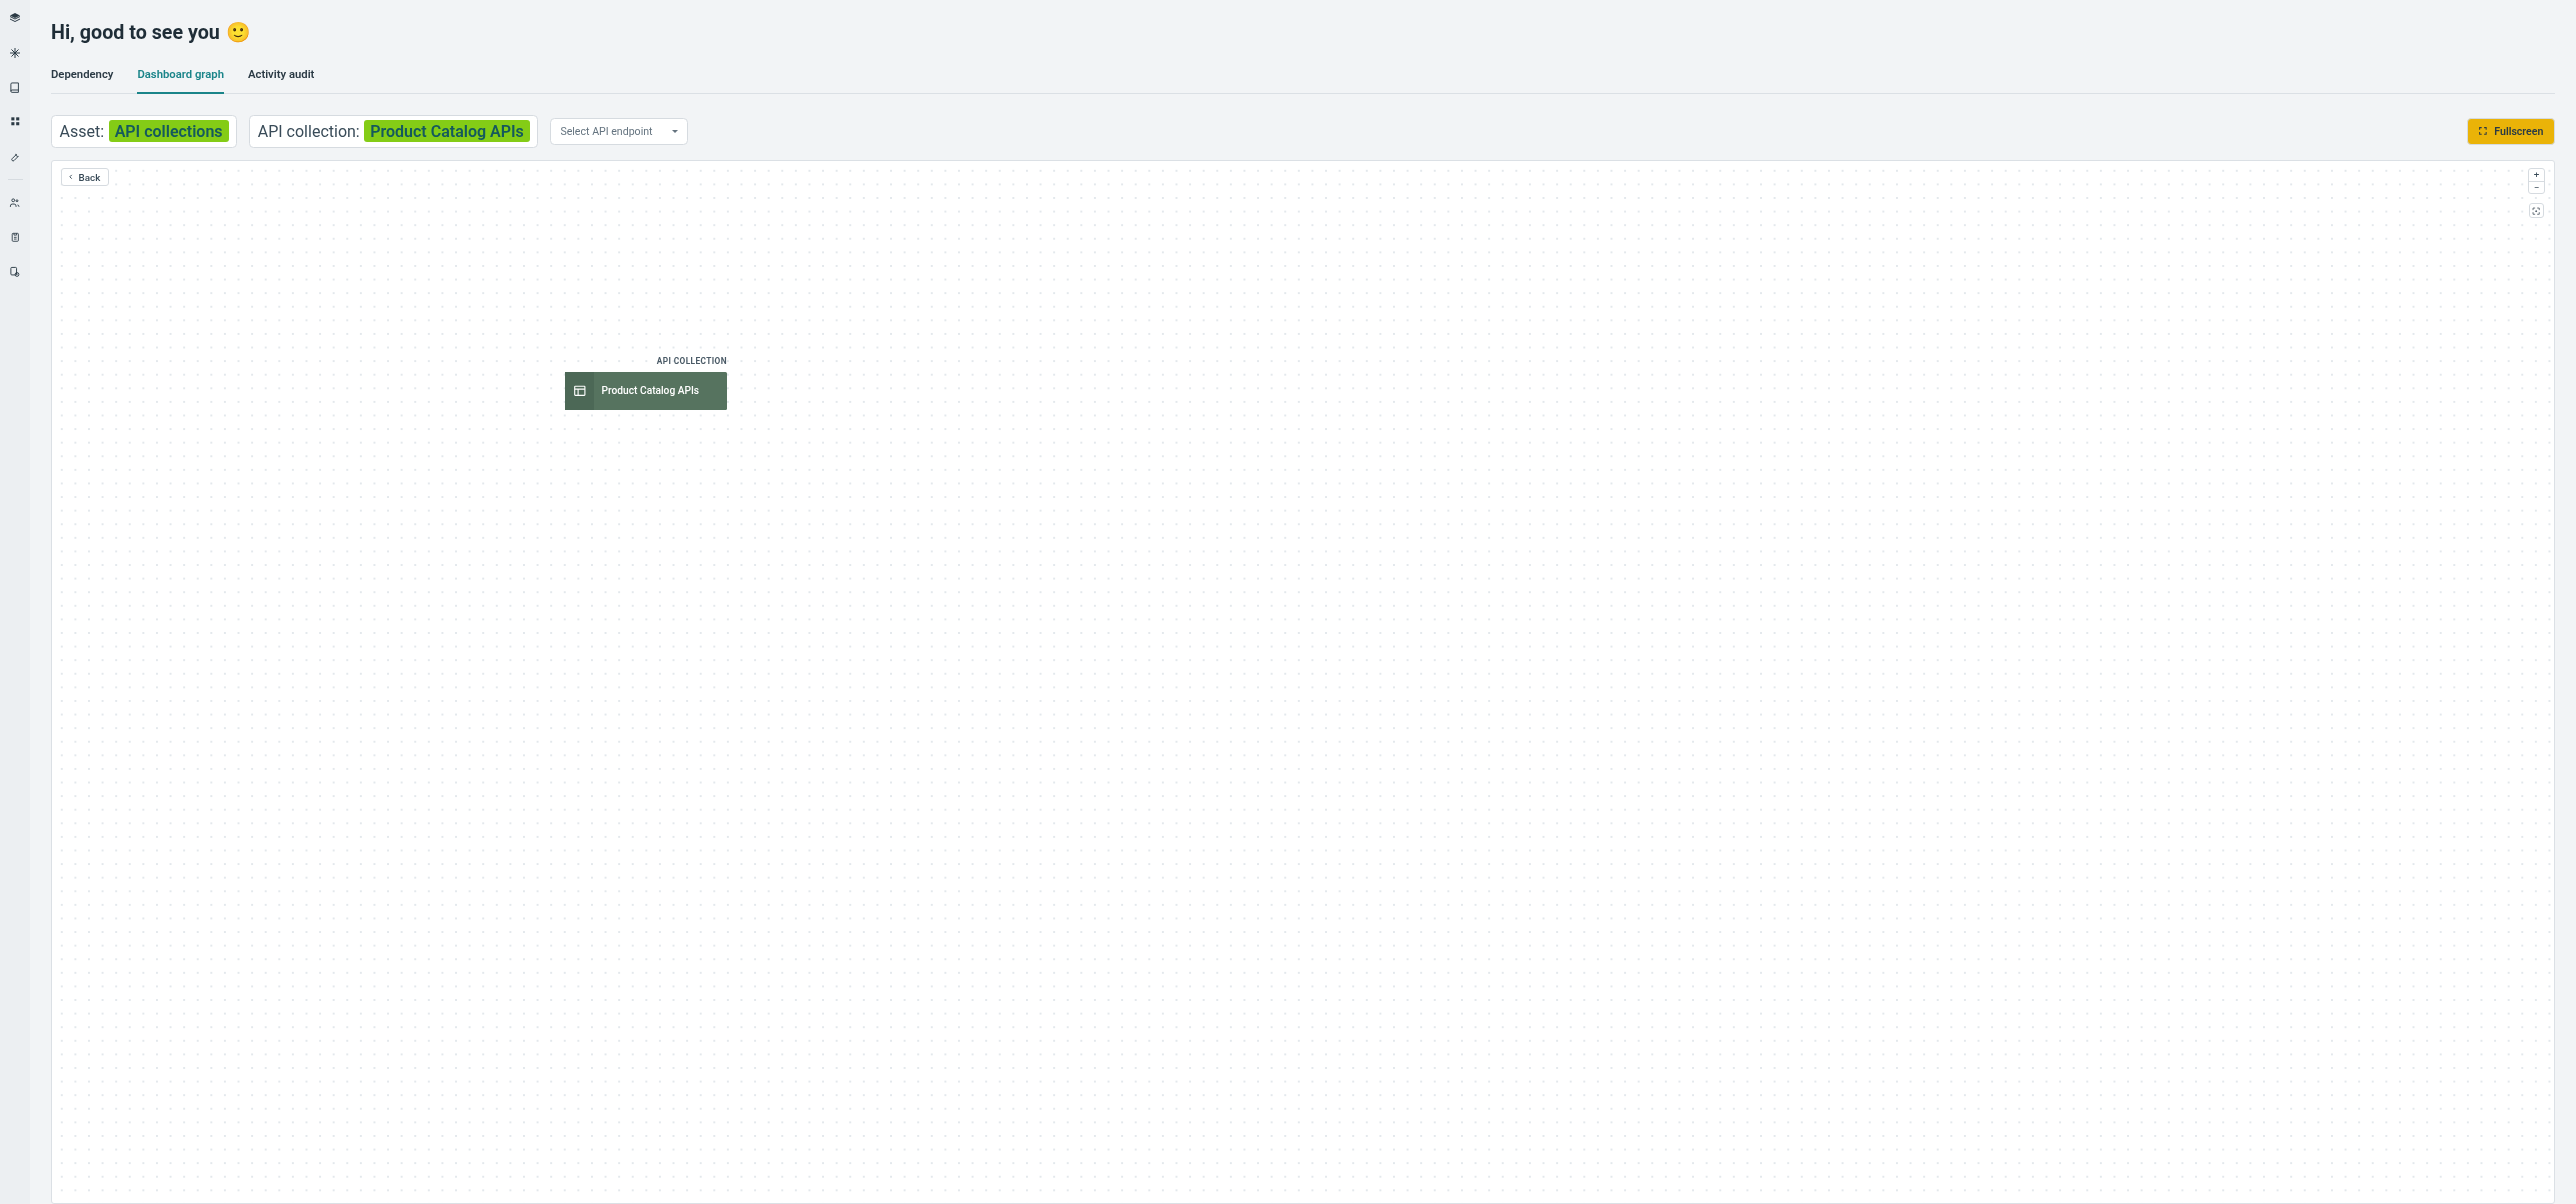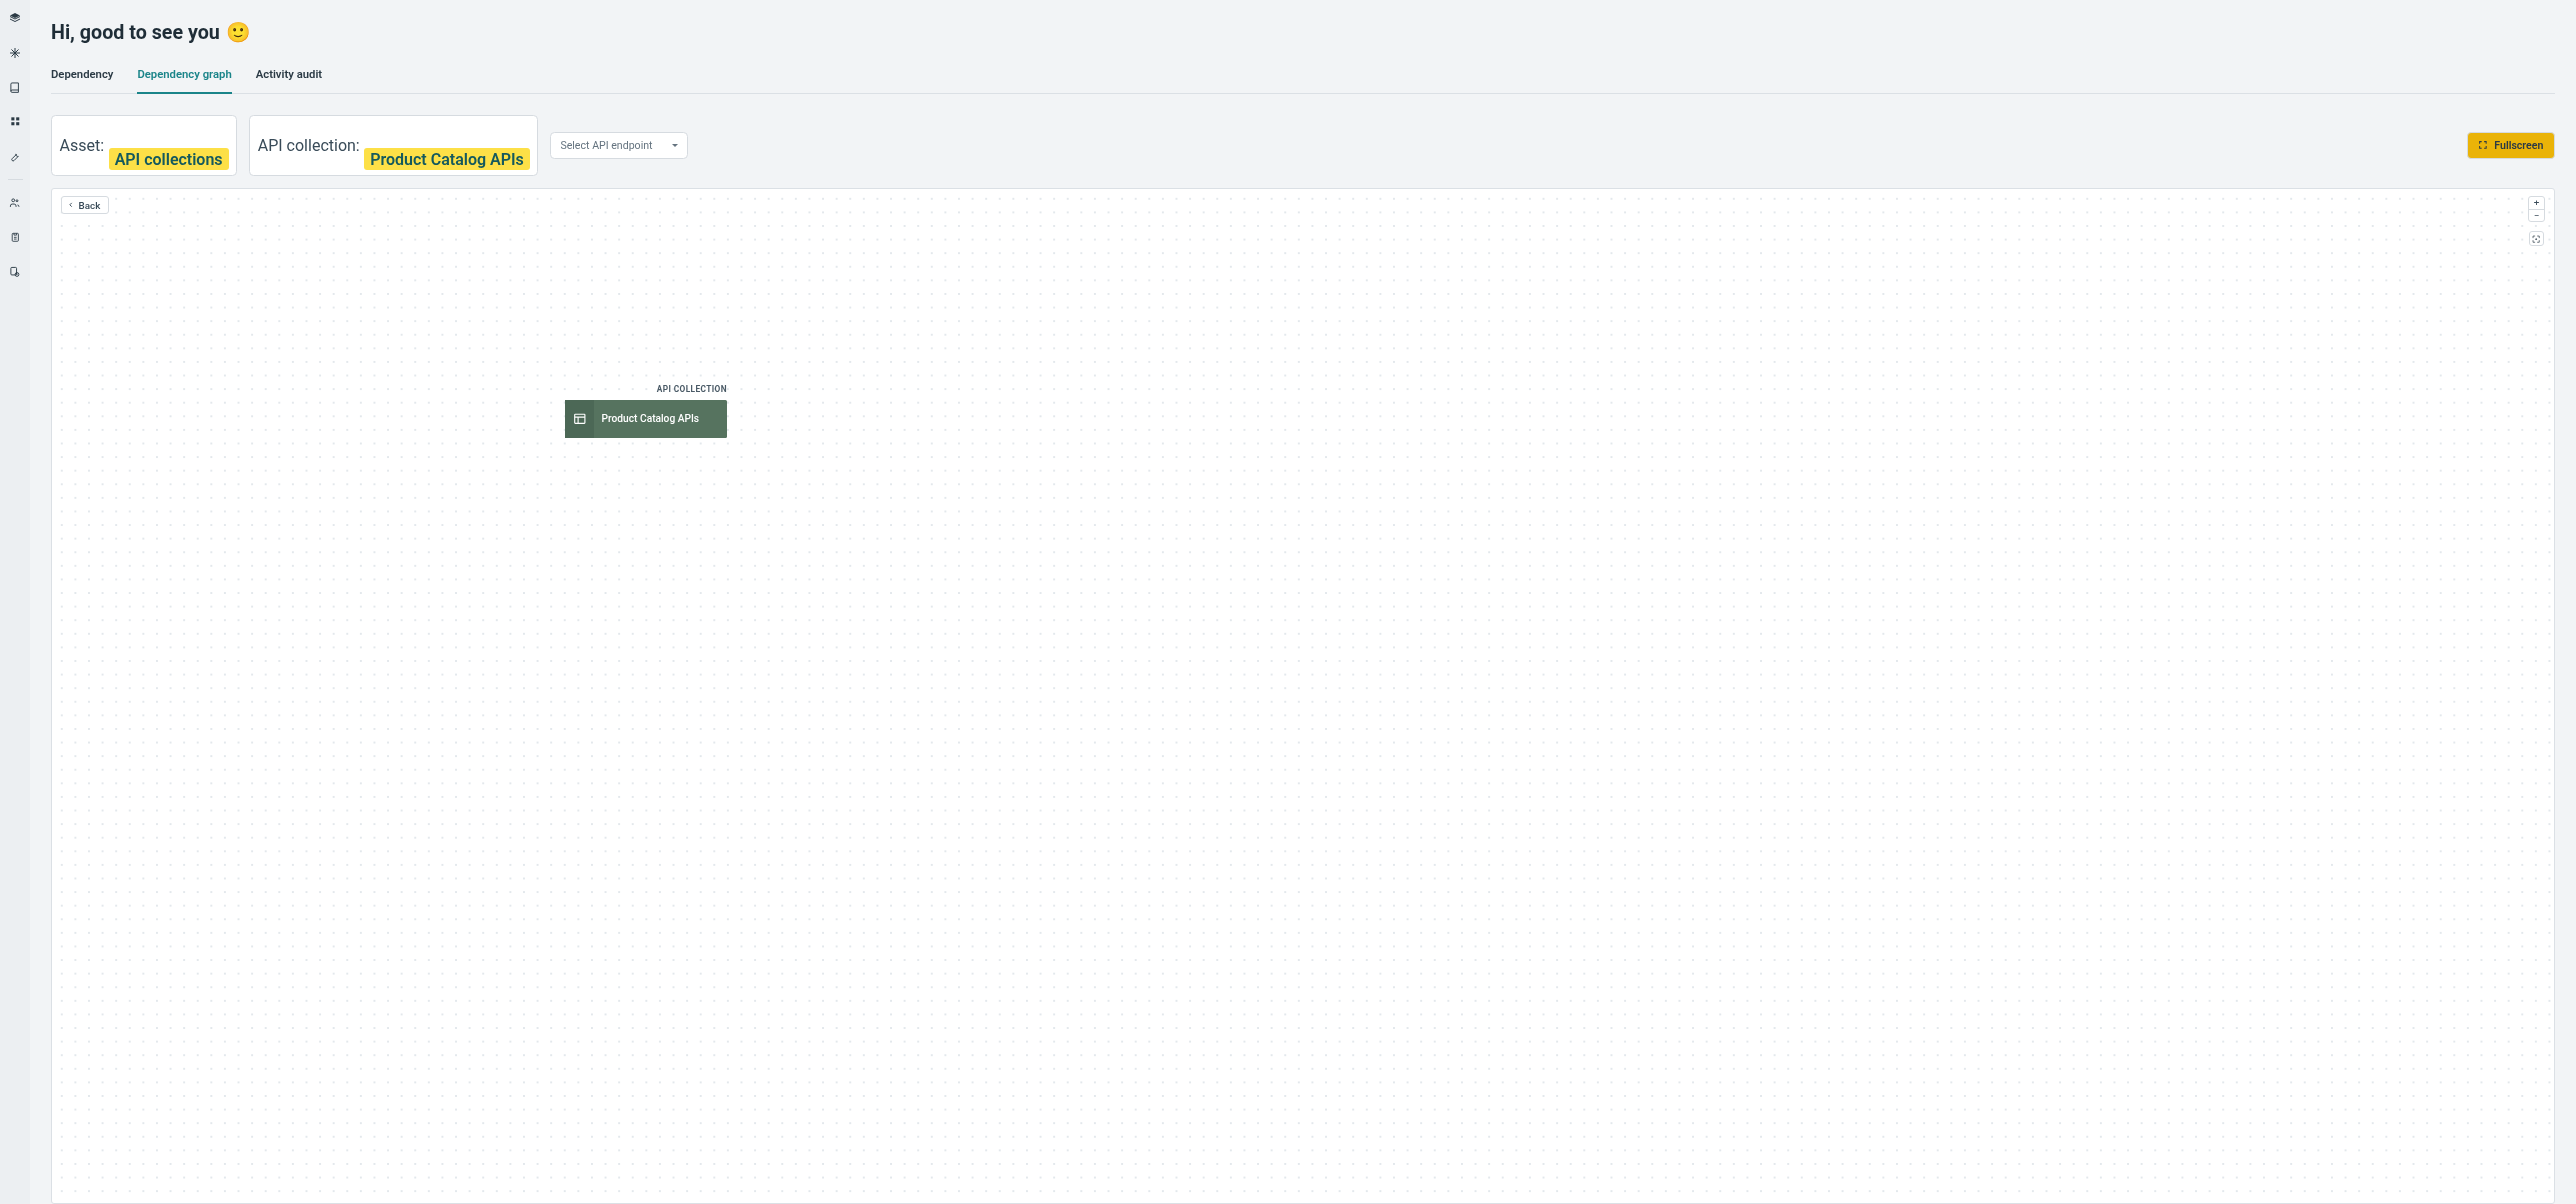--- a/index.html
+++ b/index.html
@@ -93,26 +93,25 @@
     border: 0.8px solid #d6dbe0;
     border-radius: 4.5px;
     padding: 4.5px 7.6px;
     font-size: 16px;
     color: #394b58;
   }
   .filter-chip .label {
     color: #394b58;
   }
   .filter-chip .value {
-    background: #fde047;
+    background: #84cc16;
     color: #14595d;
     font-weight: 600;
     padding: 1.5px 6px;
     border-radius: 3px;
-    margin-top: 28px;
   }
   .select-chip {
     display: inline-flex;
     align-items: center;
     gap: 19px;
     background: #fff;
     border: 0.8px solid #d6dbe0;
     border-radius: 4.5px;
     padding: 6px 9px;
     font-size: 10.6px;
@@ -324,21 +323,21 @@
   </nav>
 
   <main class="main">
     <h1 class="page-title">
       <span>Hi, good to see you</span>
       <span>🙂</span>
     </h1>
 
     <div class="tabs">
       <div class="tab">Dependency</div>
-      <div class="tab active">Dependency graph</div>
+      <div class="tab active">Dashboard graph</div>
       <div class="tab">Activity audit</div>
     </div>
 
     <div class="filter-row">
       <div class="filter-chip">
         <span class="label">Asset:</span>
         <span class="value">API collections</span>
       </div>
       <div class="filter-chip">
         <span class="label">API collection:</span>

